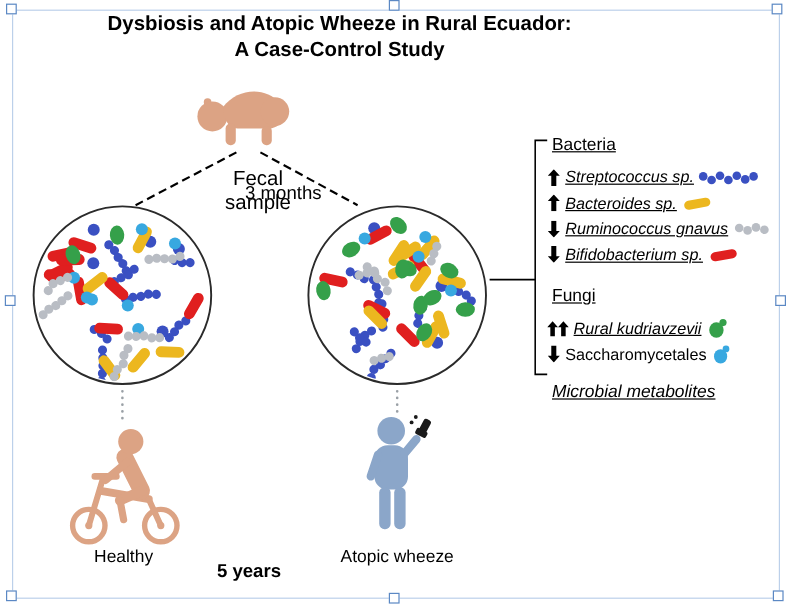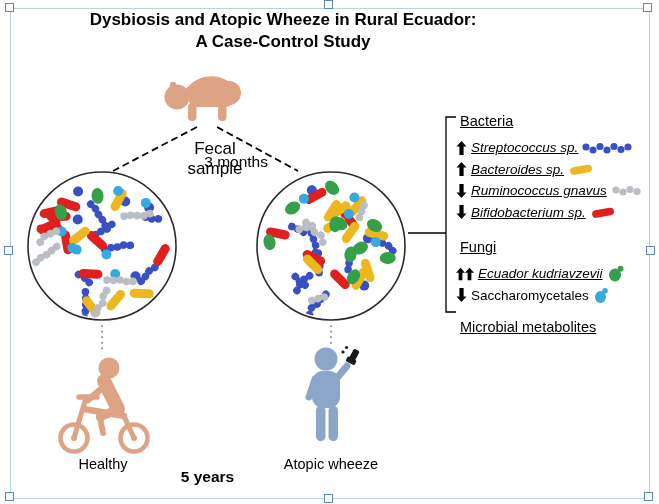--- a/index.html
+++ b/index.html
@@ -37,21 +37,21 @@
   .fig-bike{left:48px;top:352px;}
   .fig-wheeze{left:288px;top:342px;}
 
   .grp-label{position:absolute;font-size:14.5px;text-align:center;z-index:2;}
   .lbl-healthy{left:58px;top:456px;width:90px;}
   .lbl-wheeze{left:276px;top:456px;width:110px;}
 
   .panel{position:absolute;left:456px;top:113px;width:202px;z-index:2;}
   .sec-h{font-size:14.5px;text-decoration:underline;margin:0 4px 8px 4px;}
   .sec-gap-fungi{margin-top:16px;}
-  .sec-gap-met{margin-top:13px;}
+  .sec-gap-met{margin-top:13px;font-style:italic;}
   .row{display:flex;align-items:center;gap:4px;height:21.5px;font-size:13.5px;white-space:nowrap;}
   .sp{font-style:italic;text-decoration:underline;}
   .arw{width:11px;height:14px;flex:none;}
   .arw path{fill:#000;}
   .arw-sm{width:9px;}
   .dbl{display:flex;gap:0;flex:none;}
   .icn{flex:none;}
 </style>
 </head>
 <body>
@@ -434,21 +434,21 @@
 
     <div class="row">
       <span class="dbl">
         <svg class="arw arw-sm" viewBox="0 0 10 14">
             <path d="M5 0 L10 5.5 H7.1 V14 H2.9 V5.5 H0 Z"></path>
           </svg>
         <svg class="arw arw-sm" viewBox="0 0 10 14">
             <path d="M5 0 L10 5.5 H7.1 V14 H2.9 V5.5 H0 Z"></path>
           </svg>
       </span>
-      <span class="sp">Ecuador kudriavzevii</span>
+      <span class="sp">Rural kudriavzevii</span>
       <svg class="icn" width="18" height="17" viewBox="0 0 18 17">
         <g fill="#35a04a">
           <ellipse cx="8" cy="10" rx="6" ry="6.5"></ellipse>
             <circle cx="13.5" cy="3.8" r="3"></circle>
         </g>
       </svg>
     </div>
 
     <div class="row">
       <svg class="arw" viewBox="0 0 10 14">

